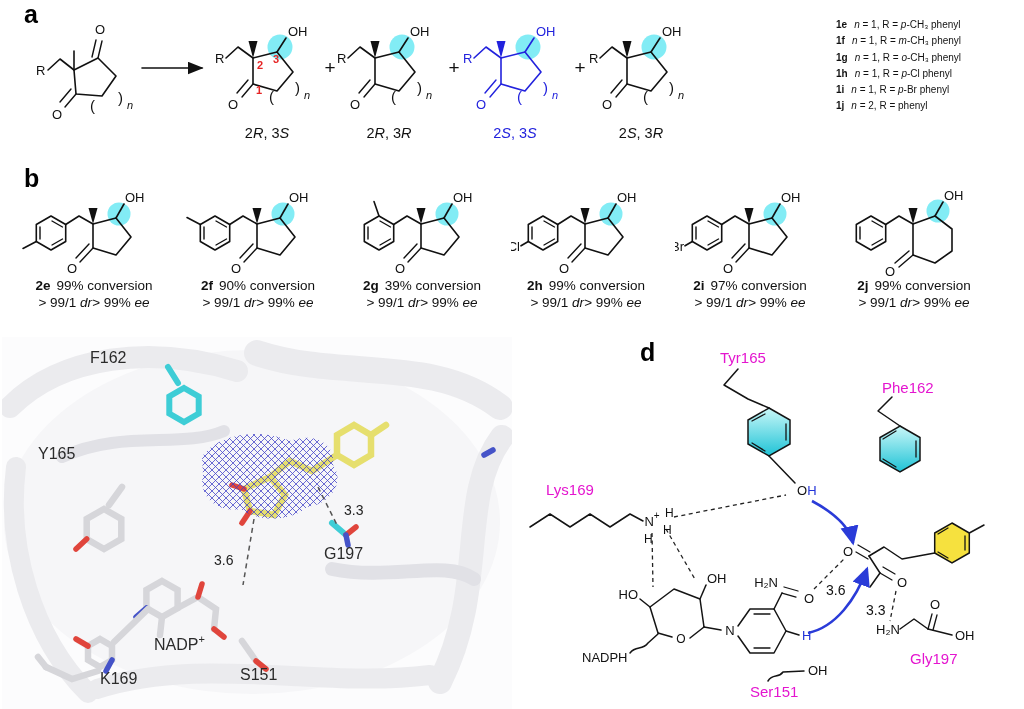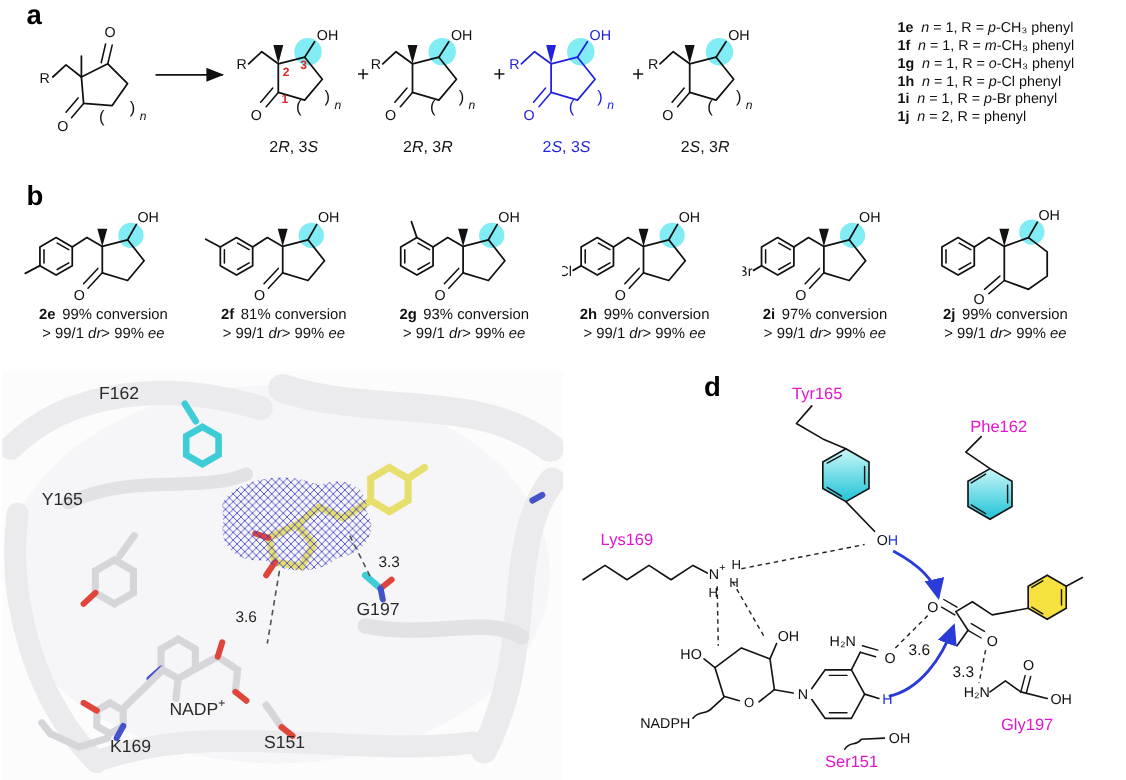--- a/index.html
+++ b/index.html
@@ -19,21 +19,21 @@
   .nsub{font-size:11px;font-style:italic;fill:#111}
   .hl{fill:#63e7f2;opacity:.8}
   .locant{font-size:11px;font-weight:700;fill:#e62424}
   .stereo{font-size:14.5px;fill:#111}
   .plus{font-size:19px;fill:#111}
   .blue .bond,.blue .dbl{stroke:#2222dd}
   .blue .wedge{fill:#2222dd}
   .blue text,.blue .atom,.blue .paren,.blue .nsub,.blue .stereo{fill:#2222dd}
 
   
-  .clist{position:absolute;left:816px;top:17px;font-size:13px;line-height:16.3px;white-space:nowrap}
+  .clist{position:absolute;left:836px;top:17px;font-size:10px;line-height:16.3px;white-space:nowrap}
   .crow .cid{font-weight:700;margin-right:7px}
   .crow i{font-style:italic}
 
   
   .brow{position:absolute;left:12px;top:178px;width:1004px;display:flex}
   .bcomp{width:164px;display:flex;flex-direction:column;align-items:center}
   .bcap{font-size:13.5px;line-height:16.5px;}
   .bcap .cid{font-weight:700;margin-right:6px}
   .bcap i{font-style:italic}
   .bcap .gap{}
@@ -201,39 +201,39 @@
         <path class="dbl" d="M33,43 L43.5,49 M43.5,61 L33,67 M21,49 L21,61"></path>
         <path class="bond" d="M17.3,46.5 L4,39.5"></path>
         <path class="bond" d="M46.7,46.5 L60,38 L74,46"></path>
         <polygon class="wedge" points="74,46 69.5,30 78.5,30"></polygon>
         <path class="bond" d="M74,46 L97,40 L112,59 L97,77 L74,70 Z"></path>
         <path class="bond" d="M97,40 L105,26"></path>
         <text class="atom" x="106" y="24">OH</text>
         <path class="dbl" d="M74,70 L61,84 M70,66 L57,80"></path>
         <text class="atom" x="53" y="95" text-anchor="middle">O</text>
       </svg>
-      <div class="bcap"><span class="cid">2f</span><span>81% conversion</span></div>
+      <div class="bcap"><span class="cid">2f</span><span>90% conversion</span></div>
       <div class="bcap"><span>&gt; 99/1</span> <i>dr</i><span class="gap">&gt; 99%</span> <i>ee</i></div>
     </div>
 
     <div class="bcomp">
       <svg width="150" height="100" viewBox="0 0 150 100">
         <circle class="hl" cx="100" cy="36" r="11.5"></circle>
         <path class="bond" d="M32,38 L46.7,46.5 L46.7,63.5 L32,72 L17.3,63.5 L17.3,46.5 Z"></path>
         <path class="dbl" d="M33,43 L43.5,49 M43.5,61 L33,67 M21,49 L21,61"></path>
         <path class="bond" d="M32,38 L27,23.5"></path>
         <path class="bond" d="M46.7,46.5 L60,38 L74,46"></path>
         <polygon class="wedge" points="74,46 69.5,30 78.5,30"></polygon>
         <path class="bond" d="M74,46 L97,40 L112,59 L97,77 L74,70 Z"></path>
         <path class="bond" d="M97,40 L105,26"></path>
         <text class="atom" x="106" y="24">OH</text>
         <path class="dbl" d="M74,70 L61,84 M70,66 L57,80"></path>
         <text class="atom" x="53" y="95" text-anchor="middle">O</text>
       </svg>
-      <div class="bcap"><span class="cid">2g</span><span>93% conversion</span></div>
+      <div class="bcap"><span class="cid">2g</span><span>39% conversion</span></div>
       <div class="bcap"><span>&gt; 99/1</span> <i>dr</i><span class="gap">&gt; 99%</span> <i>ee</i></div>
     </div>
 
     <div class="bcomp">
       <svg width="150" height="100" viewBox="0 0 150 100">
         <circle class="hl" cx="100" cy="36" r="11.5"></circle>
         <path class="bond" d="M32,38 L46.7,46.5 L46.7,63.5 L32,72 L17.3,63.5 L17.3,46.5 Z"></path>
         <path class="dbl" d="M33,43 L43.5,49 M43.5,61 L33,67 M21,49 L21,61"></path>
         <path class="bond" d="M17.3,63.5 L10,67.8"></path>
         <text class="atom" x="9" y="73" text-anchor="end">Cl</text>

